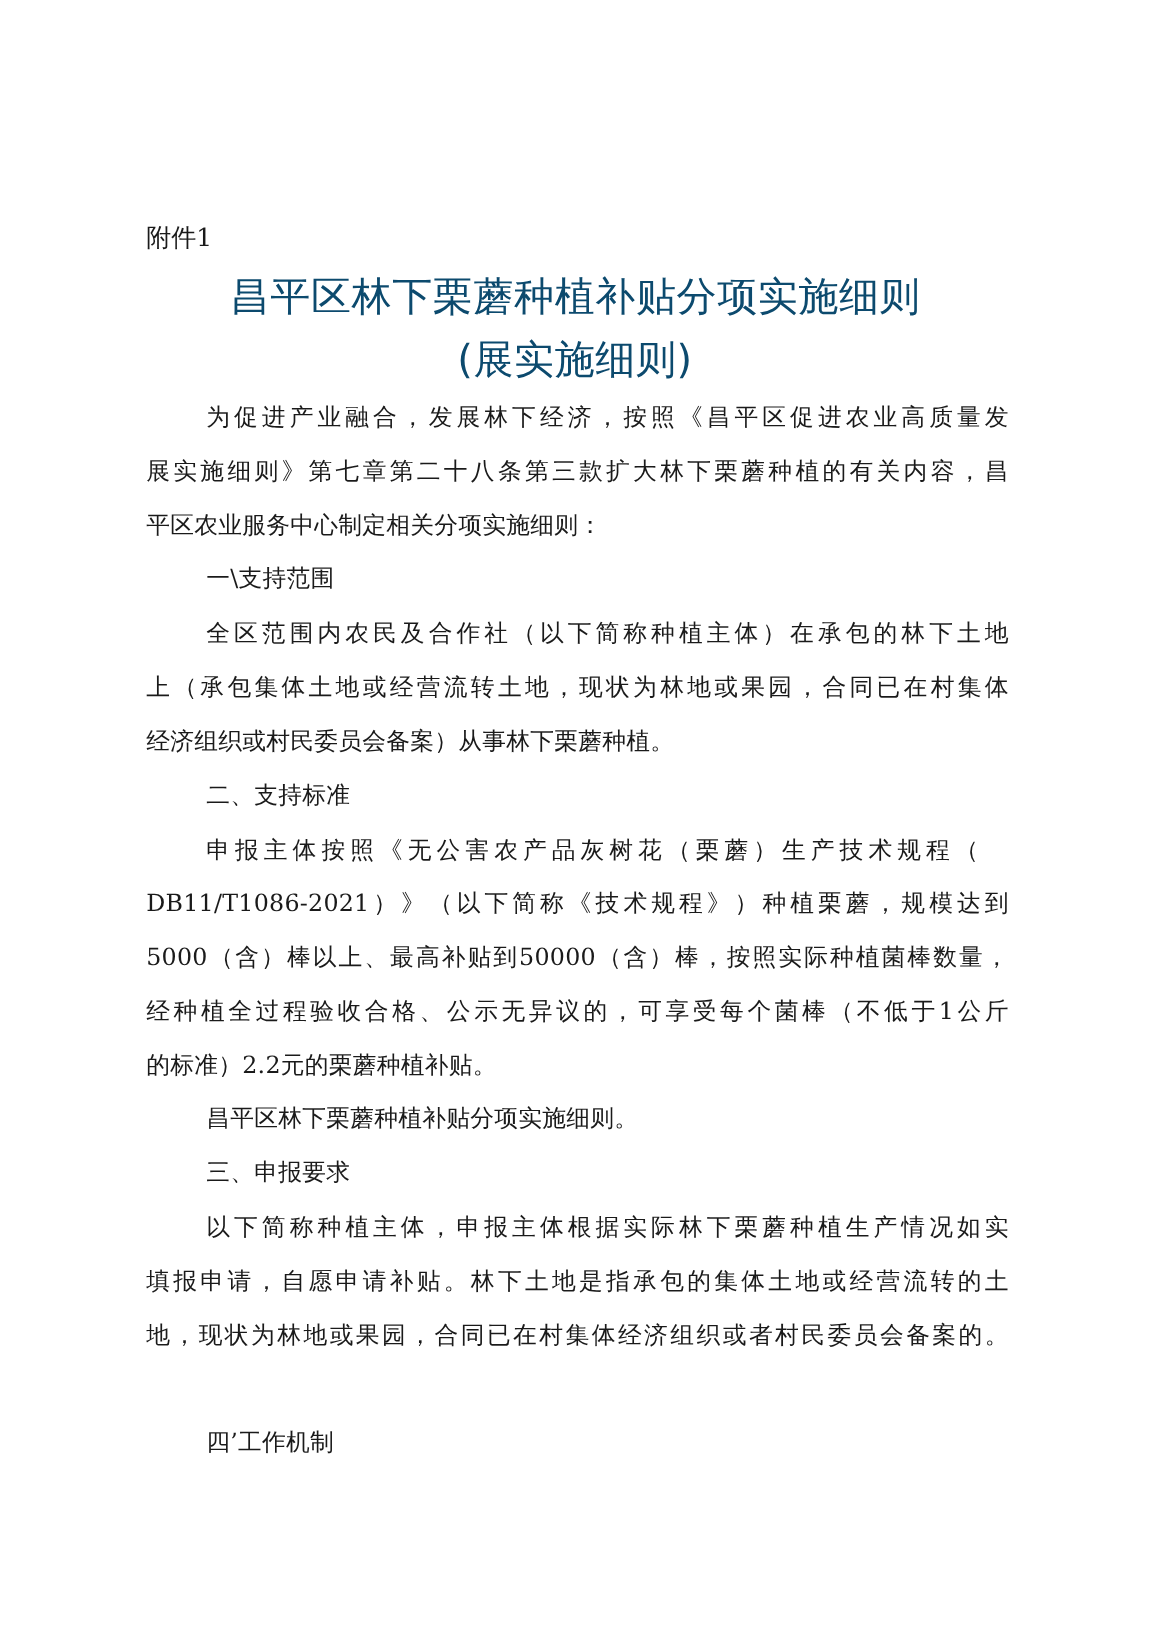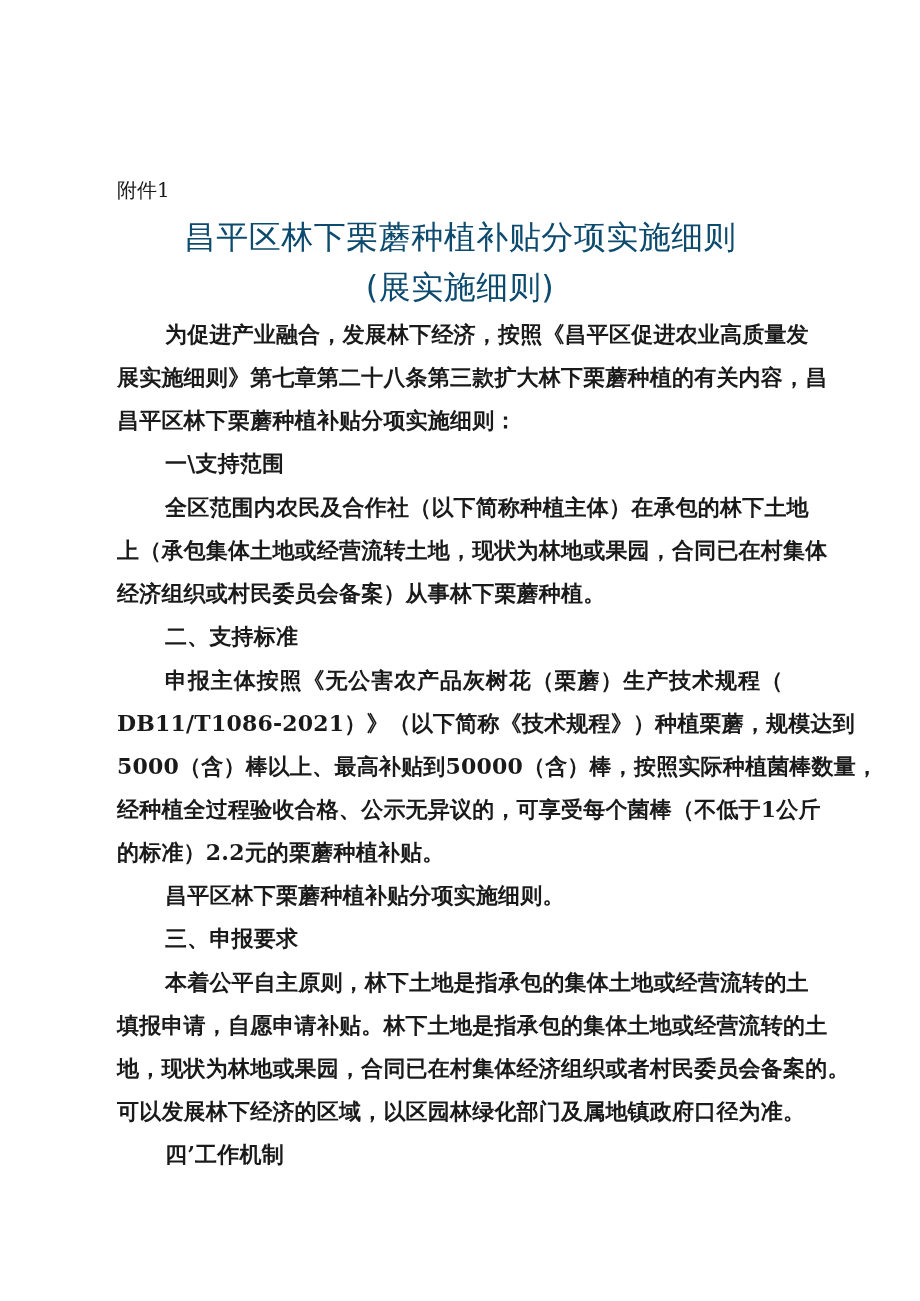--- a/index.html
+++ b/index.html
@@ -1,53 +1,52 @@
 <!DOCTYPE html>
 <html><head>
   <meta charset="utf-8">
   <style>
     html, body { margin: 0; padding: 0; background: #ffffff; }
     body { width: 920px; height: 1301px; position: relative; overflow: hidden;
       font-family: "DejaVu Serif", "Liberation Serif", serif; color: #1a1a1a; }
     .page { position: absolute; left: 0; top: 0; width: 728px; height: 1301px; background: #fff; }
-    .line { position: absolute; left: 117px; width: 690px; font-size: 22px; line-height: 30px;
-      white-space: nowrap; letter-spacing: 0.2px; font-weight: bold; }
+    .line { position: absolute; left: 117px; width: 690px; font-size: 19px; line-height: 30px;
+      white-space: nowrap; letter-spacing: 0.2px; }
     .indent { left: 165px; }
     .attach { position: absolute; left: 117px; top: 175px; font-size: 20px; line-height: 30px; }
     .title { position: absolute; left: 0; width: 920px; text-align: center;
       font-family: "DejaVu Sans", "Liberation Sans", sans-serif; font-size: 32px; line-height: 44px;
       letter-spacing: 0.5px; color: #0c4a6e; }
     .justify { text-align: justify; text-align-last: justify; }
   </style>
 </head>
 <body>
 
 <div class="page">
   <div class="attach">附件1</div>
   <div class="title" style="top:215px;">昌平区林下栗蘑种植补贴分项实施细则</div>
   <div class="title" style="top:265px;">(展实施细则)</div>
 
   <div class="line indent justify" style="top:319px; width:642px;">为促进产业融合，发展林下经济，按照《昌平区促进农业高质量发</div>
   <div class="line justify" style="top:362px;">展实施细则》第七章第二十八条第三款扩大林下栗蘑种植的有关内容，昌</div>
-  <div class="line" style="top:405px;">昌平区林下栗蘑种植补贴分项实施细则：</div>
+  <div class="line" style="top:405px;">平区农业服务中心制定相关分项实施细则：</div>
   <div class="line indent" style="top:448px;">一\支持范围</div>
 
   <div class="line justify" style="top:535px;">上（承包集体土地或经营流转土地，现状为林地或果园，合同已在村集体</div>
   <div class="line indent justify" style="top:492px; width:642px;">全区范围内农民及合作社（以下简称种植主体）在承包的林下土地</div>
   <div class="line" style="top:578px;">经济组织或村民委员会备案）从事林下栗蘑种植。</div>
   <div class="line indent" style="top:621px;">二、支持标准</div>
 
   <div class="line indent justify" style="top:665px; width:618px;">申报主体按照《无公害农产品灰树花（栗蘑）生产技术规程（</div>
   <div class="line justify" style="top:708px;">DB11/T1086-2021）》（以下简称《技术规程》）种植栗蘑，规模达到</div>
   <div class="line justify" style="top:751px;">5000（含）棒以上、最高补贴到50000（含）棒，按照实际种植菌棒数量，</div>
   <div class="line justify" style="top:794px;">经种植全过程验收合格、公示无异议的，可享受每个菌棒（不低于1公斤</div>
   <div class="line" style="top:837px;">的标准）2.2元的栗蘑种植补贴。</div>
 
   <div class="line indent" style="top:880px;">昌平区林下栗蘑种植补贴分项实施细则。</div>
   <div class="line indent" style="top:923px;">三、申报要求</div>
 
-  <div class="line indent justify" style="top:967px; width:642px;">本着公平自主原则，林下土地是指承包的集体土地或经营流转的土</div>
+  <div class="line indent justify" style="top:967px; width:642px;">以下简称种植主体，申报主体根据实际林下栗蘑种植生产情况如实</div>
   <div class="line justify" style="top:1010px;">填报申请，自愿申请补贴。林下土地是指承包的集体土地或经营流转的土</div>
   <div class="line justify" style="top:1053px;">地，现状为林地或果园，合同已在村集体经济组织或者村民委员会备案的。</div>
-  <div class="line" style="top:1096px;">可以发展林下经济的区域，以区园林绿化部门及属地镇政府口径为准。</div>
 
   <div class="line indent" style="top:1139px;">四’工作机制</div>
 </div>
 
 </body></html>

